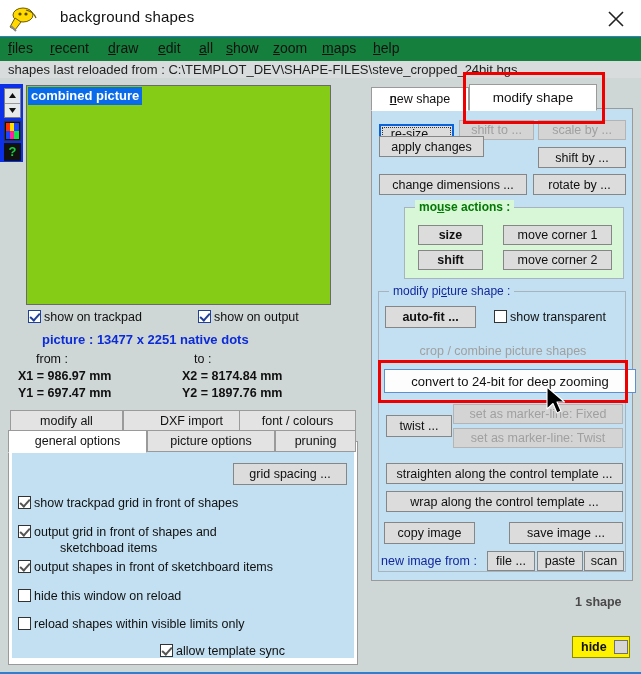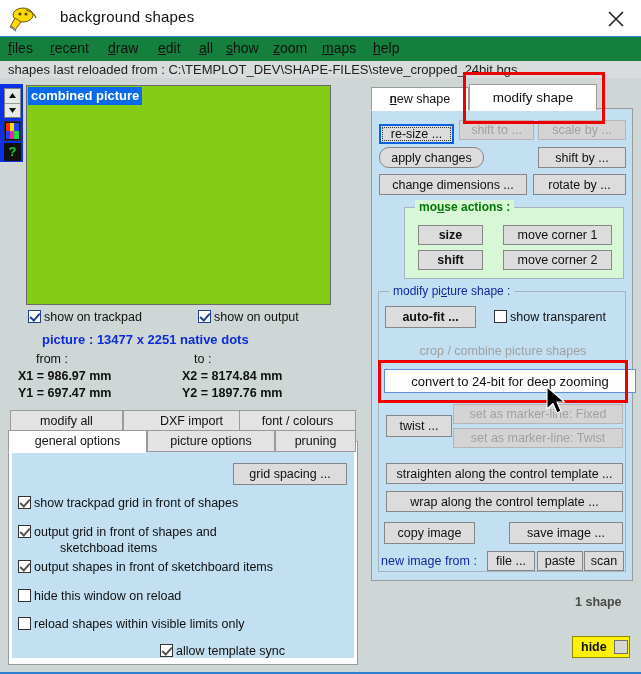--- a/index.html
+++ b/index.html
@@ -217,21 +217,21 @@
   <u>n</u><span style="margin-left:-7px;margin-top:28px;">new shape</span>
 </div>
 <div class="tab sel" style="left:469px;top:84px;width:128px;height:27px;line-height:25px;font-size:13.5px;">
   <span>modify  shape</span>
 </div>
 
 <div class="btn focus" style="left:379px;top:124px;width:75px;height:20px;">re-size ...</div>
 <div class="btn disabled" style="left:459px;top:120px;width:75px;height:20px;">shift  to ...</div>
 <div class="btn disabled" style="left:538px;top:120px;width:88px;height:20px;">scale by ...</div>
 
-<div class="btn" style="left:379px;top:147px;width:105px;height:21px;border-radius:10px;">apply changes</div>
+<div class="btn" style="left:379px;top:136px;width:105px;height:21px;">apply changes</div>
 <div class="btn" style="left:538px;top:147px;width:88px;height:21px;">shift  by ...</div>
 <div class="btn" style="left:379px;top:174px;width:148px;height:21px;">change dimensions ...</div>
 <div class="btn" style="left:533px;top:174px;width:93px;height:21px;">rotate  by ...</div>
 
 <div class="group" style="left:404px;top:207px;width:220px;height:72px;background:#d7f7d7;">
   <div class="gtitle" style="background:#d7f7d7;color:#047804;font-weight:bold;">mo<u>u</u>se  actions :</div>
 </div>
 <div class="btn bold" style="left:418px;top:225px;width:65px;height:20px;">size</div>
 <div class="btn" style="left:503px;top:225px;width:109px;height:20px;">move  corner 1</div>
 <div class="btn bold" style="left:418px;top:250px;width:65px;height:20px;">shift</div>

